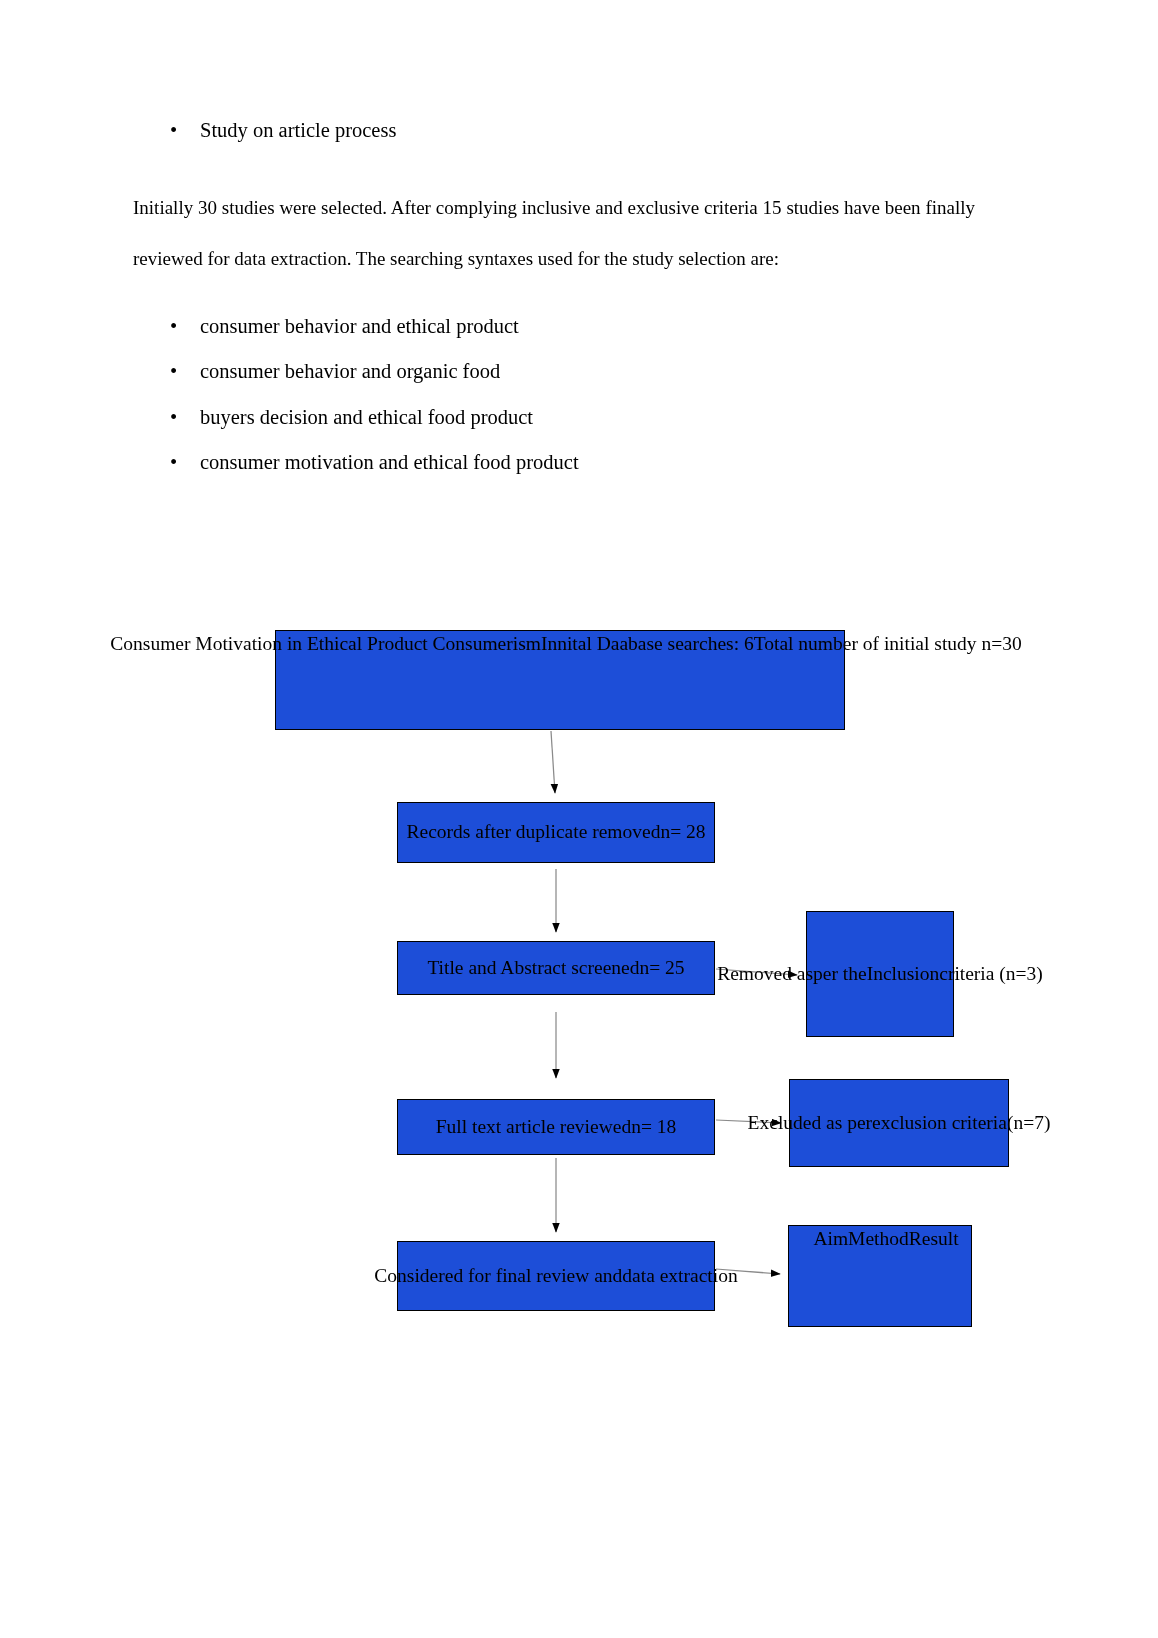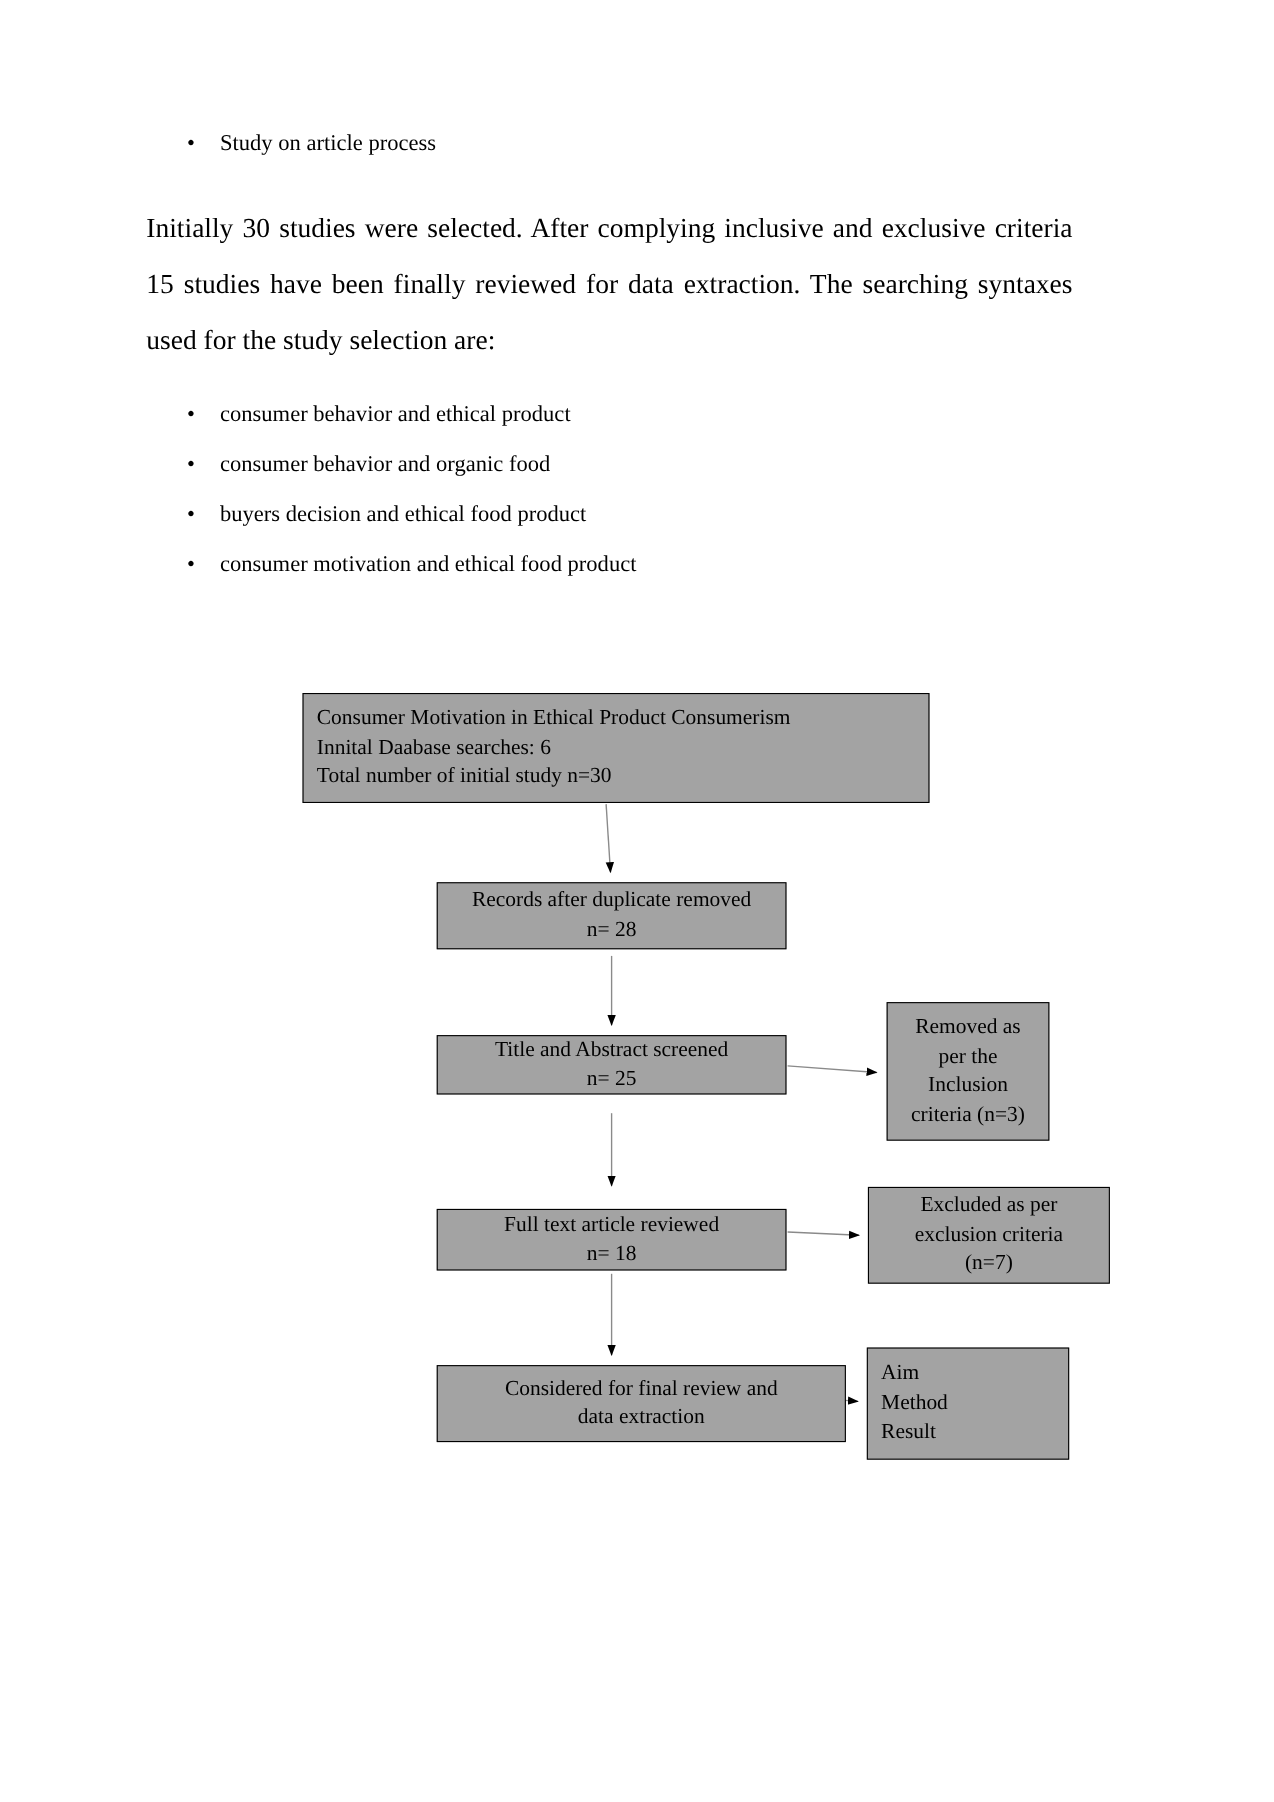--- a/index.html
+++ b/index.html
@@ -45,21 +45,21 @@
     position: absolute;
     left: 37px;
     top: 0;
     font-size: 20.5px;
     line-height: 1;
   }
 
   .lead-list li { margin-bottom: 0; }
 
   .para {
-    font-size: 25px;
+    font-size: 19px;
     text-align: justify;
     line-height: 51px;
     margin: 0;
   }
 
   .syntax-list li {
     margin-bottom: 0;
   }
 
   
@@ -69,39 +69,38 @@
     top: 0;
     width: 1158px;
     height: 1638px;
     pointer-events: none;
   }
 
   .box {
     position: absolute;
     box-sizing: border-box;
     border: 1.3px solid #000000;
-    background: #a3a3a3;
+    background: #1d4ed8;
     font-size: 19.5px;
     line-height: 26.5px;
     display: flex;
-    flex-direction: column;
     justify-content: center;
     pointer-events: auto;
   }
   .box.center { text-align: center; align-items: center; }
   .box.left   { text-align: left; align-items: flex-start; padding-left: 12px; }
 
   .box .line { white-space: pre; }
 
   
   #box-source   { left: 275px; top: 630px;  width: 570px; height: 100px; }
   #box-dedup    { left: 397px; top: 802px;  width: 318px; height: 61px;  }
   #box-screen   { left: 397px; top: 941px;  width: 318px; height: 54px;  }
   #box-fulltext { left: 397px; top: 1087px; width: 318px; height: 56px; margin-top: 12px;  }
-  #box-final    { left: 397px; top: 1241px; width: 372px; height: 70px;  }
+  #box-final    { left: 397px; top: 1241px; width: 318px; height: 70px;  }
 
   #box-removed  { left: 806px; top: 911px;  width: 148px; height: 126px; }
   #box-excluded { left: 789px; top: 1079px; width: 220px; height: 88px;  }
   #box-outcomes { left: 788px; top: 1225px; width: 184px; height: 102px;  }
 
   svg.connectors {
     position: absolute;
     left: 0;
     top: 0;
     width: 1158px;

